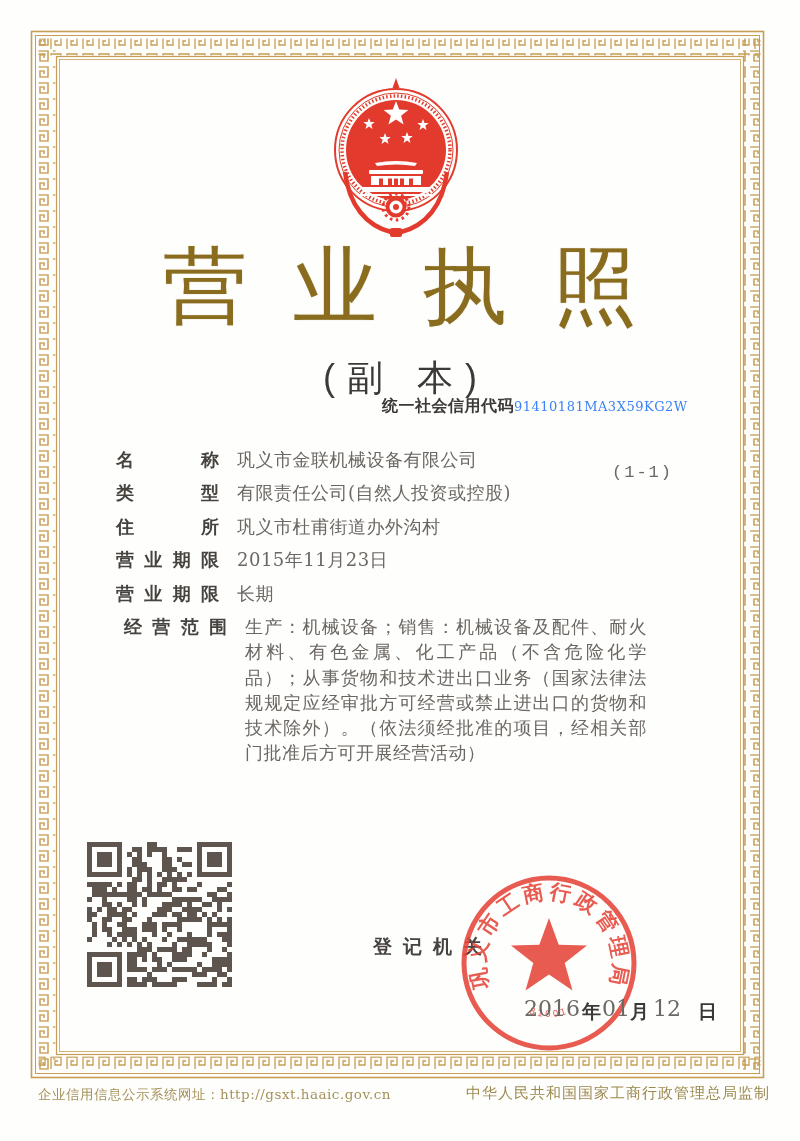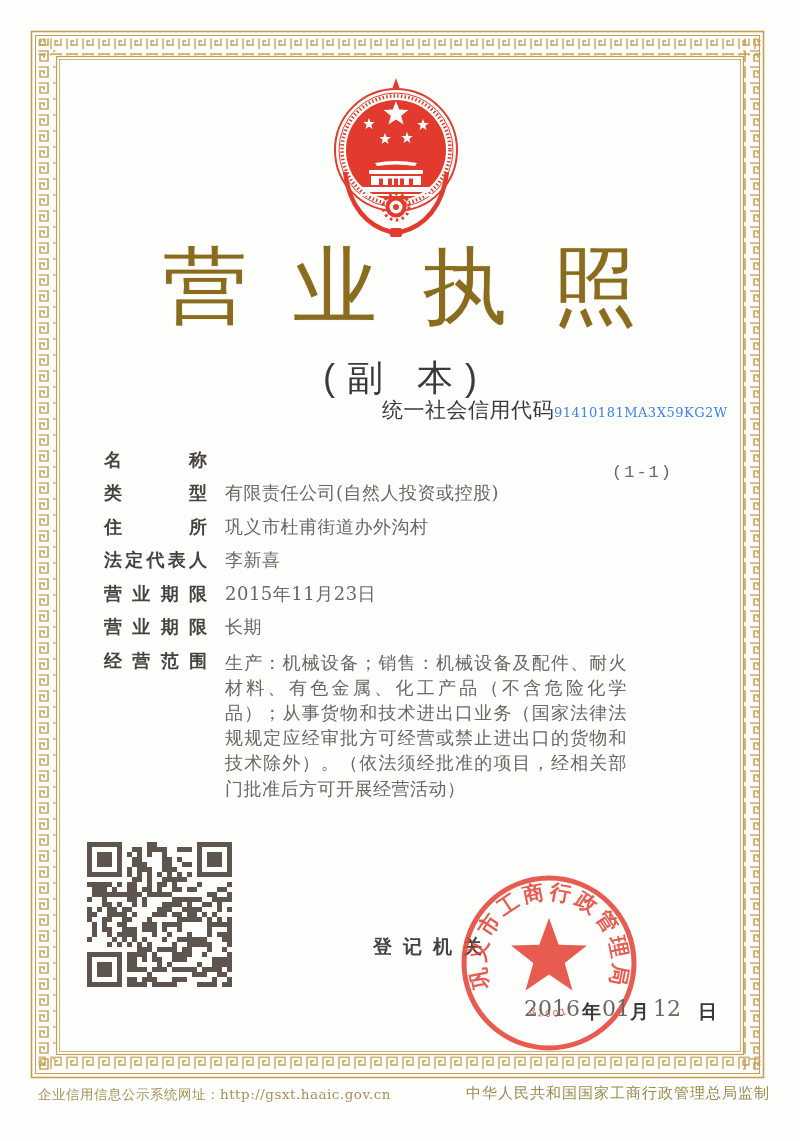--- a/index.html
+++ b/index.html
@@ -15,37 +15,37 @@
     text-align:center;font-weight:400;font-size:84px;line-height:1.1;
     letter-spacing:46px;padding-left:46px;color:#8a6c1f;
     text-shadow:0 0 1px rgba(138,108,31,.55);
     font-family:"Liberation Sans",sans-serif;
   }
   .subtitle{
     position:absolute;top:354px;left:0;right:0;text-align:center;
     font-size:36px;letter-spacing:12px;padding-left:12px;color:#3c3a37;font-weight:500;
   }
   .credit{position:absolute;top:396px;left:382px;white-space:nowrap;}
-  .credit .clabel{font-weight:400;font-size:21px;color:#3b3835;letter-spacing:.5px;}
+  .credit .clabel{font-weight:700;font-size:16px;color:#3b3835;letter-spacing:.5px;}
   .credit .ccode{font-family:"DejaVu Serif",serif;font-size:13px;color:#3b82f6;margin-left:0;letter-spacing:.5px;}
   .pagecount{position:absolute;top:419px;left:612px;font-family:Liberation Mono, monospace;
     font-size:17px;color:#6b6762;letter-spacing:2px;margin-top:44px;}
-  .fields{position:absolute;left:104px;top:449px;width:645px;}
+  .fields{position:absolute;left:116px;top:449px;width:645px;}
   .frow{display:flex;align-items:flex-start;height:33.45px;}
-  .frow.scope{height:auto;}
+  .frow.scope{height:auto;margin-left:8px;}
   .flabel{
     display:inline-block;width:103px;flex:0 0 103px;
     font-weight:700;font-size:18px;color:#46433f;line-height:22px;
     text-align:justify;text-align-last:justify;
   }
   .fvalue{
     margin-left:18px;font-family:"DejaVu Serif",serif;
     font-size:18px;color:#6b6762;line-height:22px;letter-spacing:.5px;
   }
-  .frow.scope .fvalue{width:402px;line-height:25.2px;text-align:justify;}
+  .frow.scope .fvalue{width:402px;line-height:25.2px;text-align:justify;font-family:Liberation Mono, monospace;}
   svg.qr{position:absolute;left:87px;top:842px;}
   .registrar{
     position:absolute;left:373px;top:934px;
     font-weight:700;font-size:19px;color:#454240;letter-spacing:11px;white-space:nowrap;
   }
   svg.stamp{position:absolute;left:455px;top:868px;opacity:.88;}
   .dateline{position:absolute;left:524px;top:996px;white-space:nowrap;}
   .dateline .dnum{font-family:"DejaVu Serif",serif;font-size:22px;color:#6b6762;}
   .dateline .dunit{font-size:19px;font-weight:600;color:#3b3936;position:relative;top:2px;}
   .dateline .u-year{margin-left:2px;}
@@ -127,32 +127,29 @@
 
   <div class="credit">
     <span class="clabel">统一社会信用代码</span><span class="ccode">91410181MA3X59KG2W</span>
   </div>
 
   <div class="pagecount">(1-1)</div>
 
   <div class="fields">
     <div class="frow">
       <span class="flabel">名称</span>
+      <span class="fvalue">巩义市金联机械设备有限公司</span>
     </div>
     <div class="frow">
       <span class="flabel">类型</span>
       <span class="fvalue">有限责任公司(自然人投资或控股)</span>
     </div>
     <div class="frow">
       <span class="flabel">住所</span>
       <span class="fvalue">巩义市杜甫街道办外沟村</span>
-    </div>
-    <div class="frow">
-      <span class="flabel">法定代表人</span>
-      <span class="fvalue">李新喜</span>
     </div>
     <div class="frow">
       <span class="flabel">营业期限</span>
       <span class="fvalue">2015年11月23日</span>
     </div>
     <div class="frow">
       <span class="flabel">营业期限</span>
       <span class="fvalue">长期</span>
     </div>
     <div class="frow scope">

